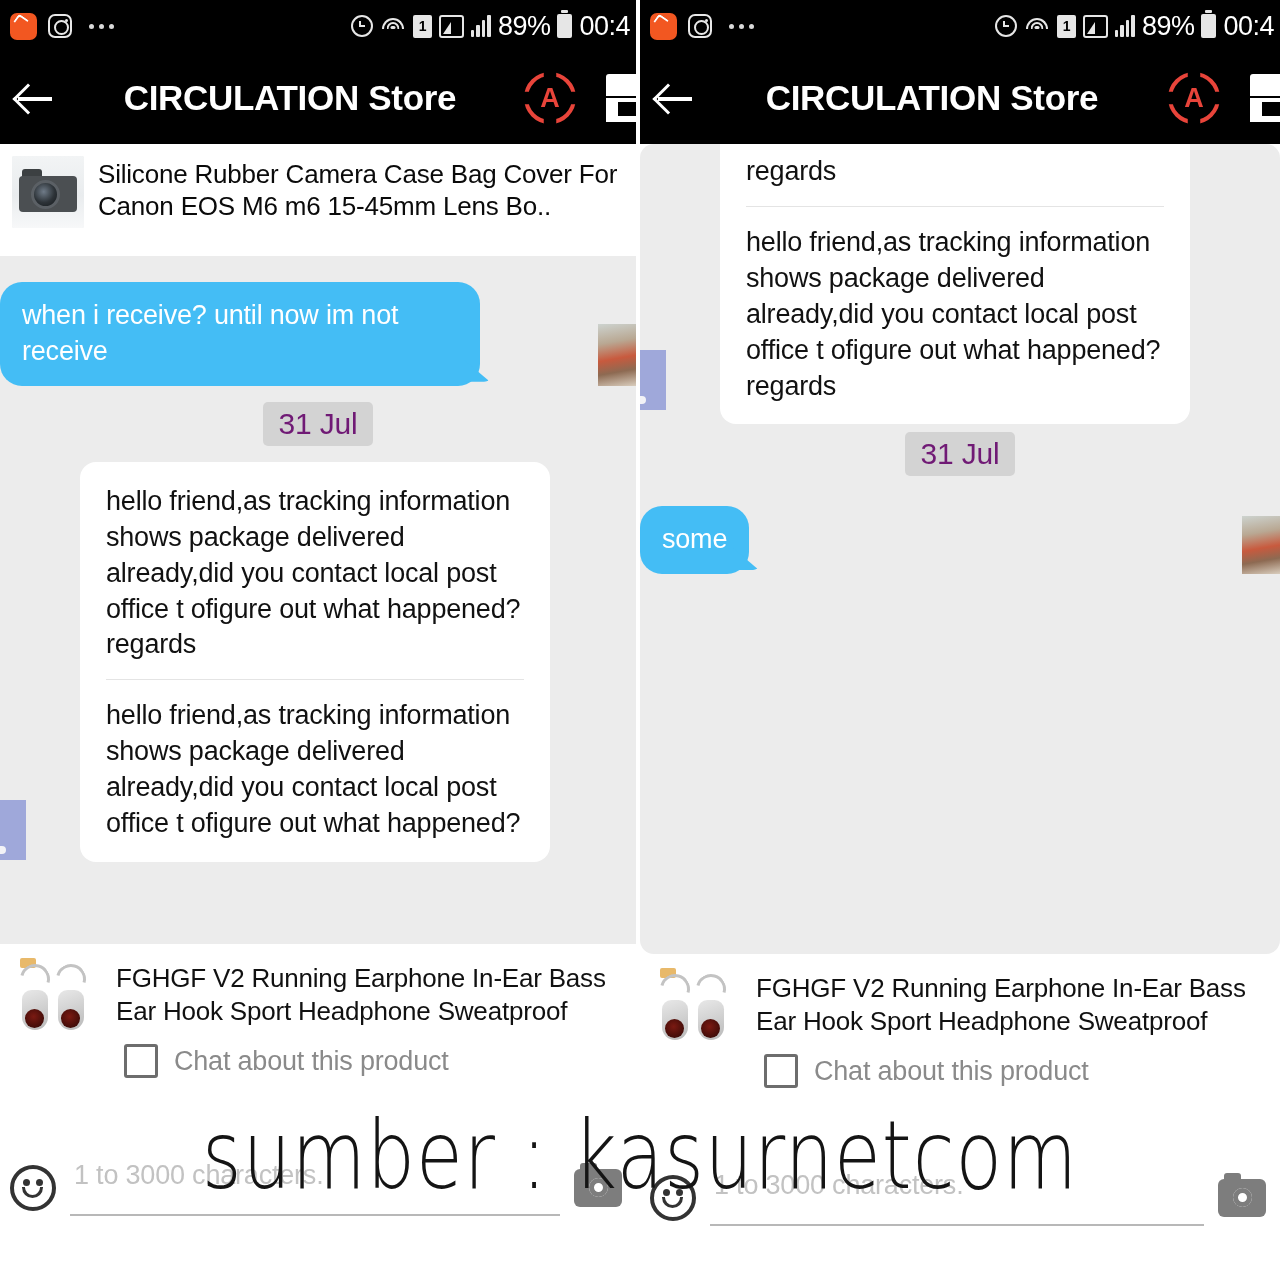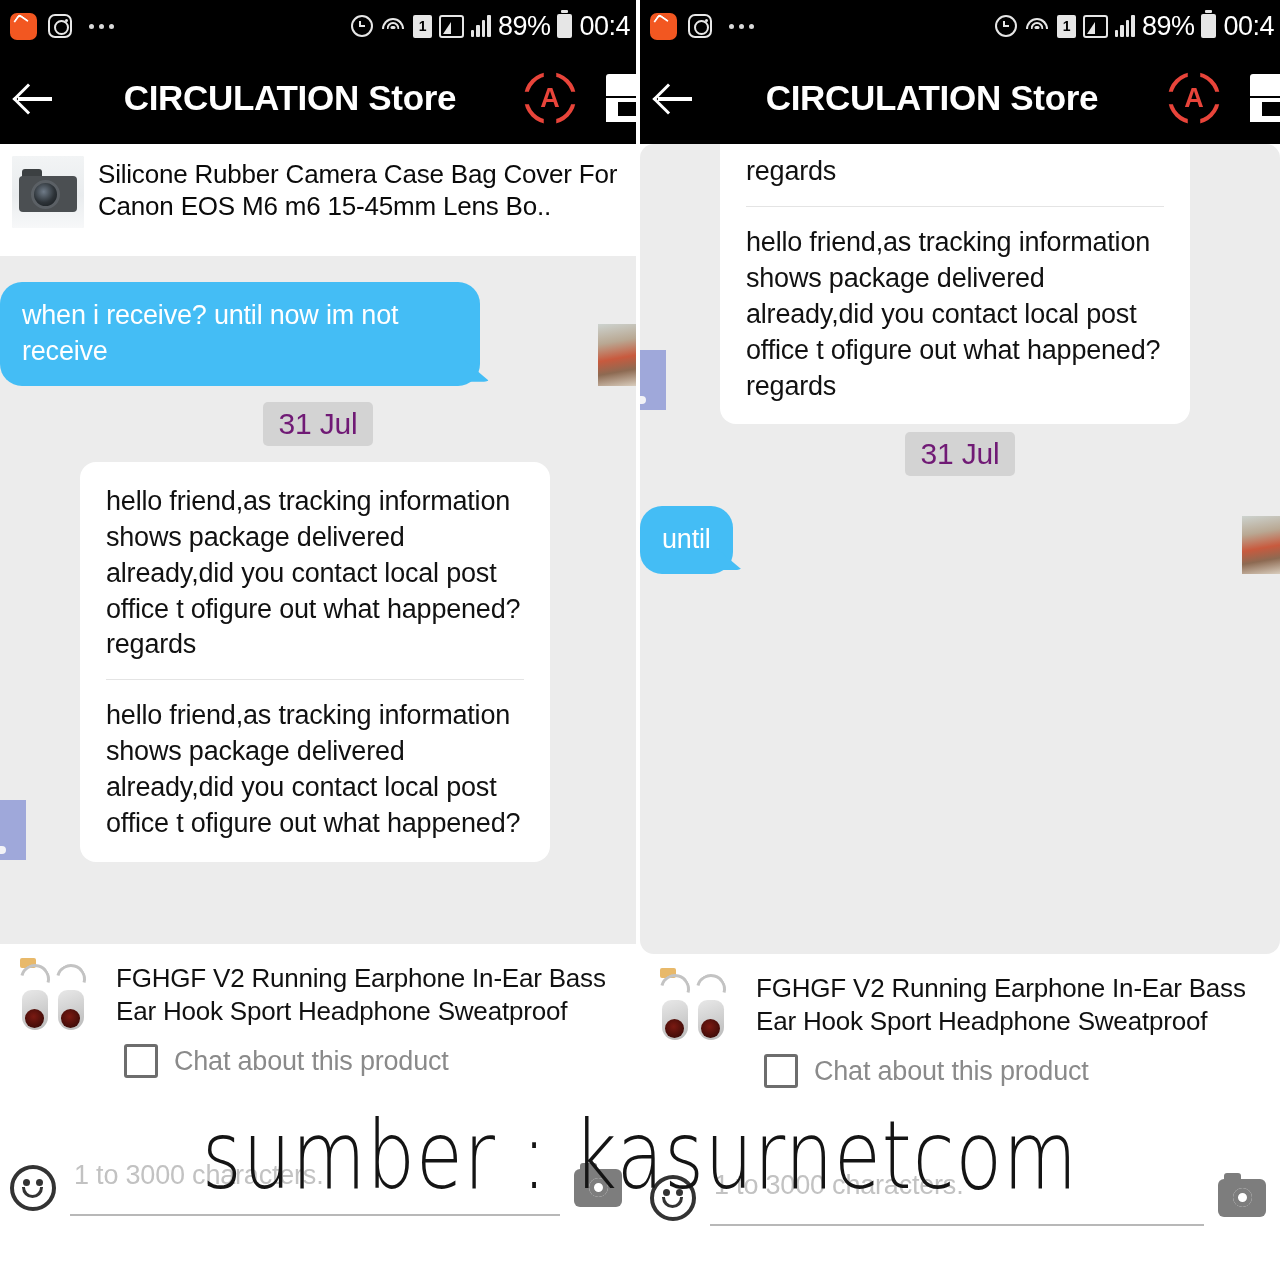--- a/index.html
+++ b/index.html
@@ -388,21 +388,21 @@
         <div class="avatar-left"></div>
       </div>
 
       <div class="daterow" style="padding-top:22px;">
         <div class="datepill">31 Jul</div>
       </div>
 
 
 
       <div class="row out" style="padding-top:14px;">
-        <div class="bubble out" style="max-width:200px;">until</div>
+        <div class="bubble out" style="max-width:200px;">some</div>
         <div class="avatar-photo" style="height:58px;"></div>
       </div>
     </div>
 
     <div class="bottomprod">
       <div class="ear-thumb">
         <div class="tag"></div>
         <div class="hook l"></div>
           <div class="hook r"></div>
         <div class="bud l"></div>

